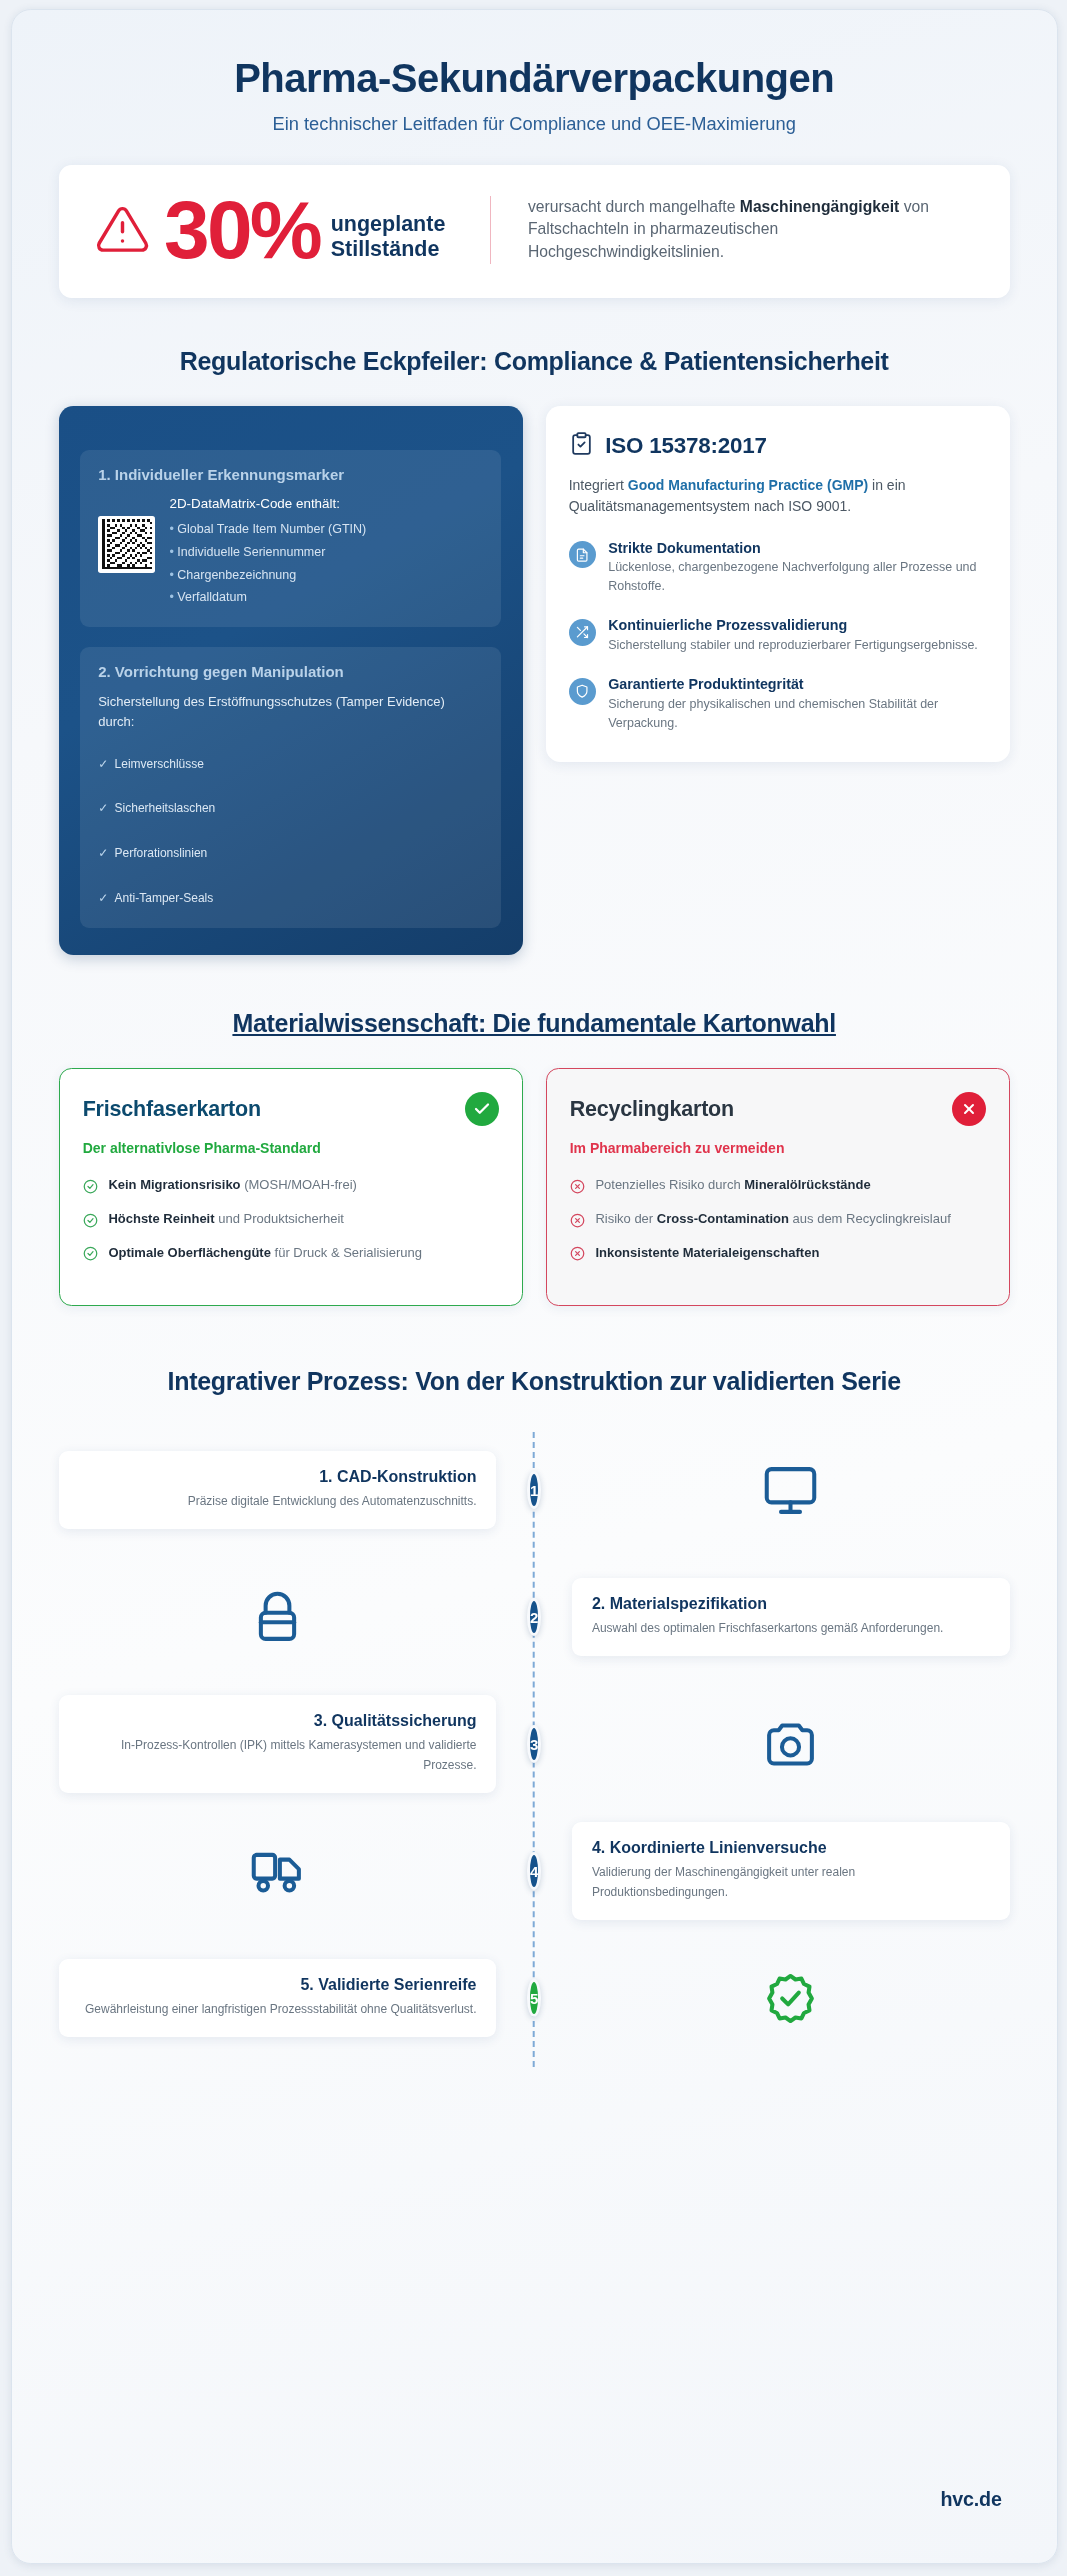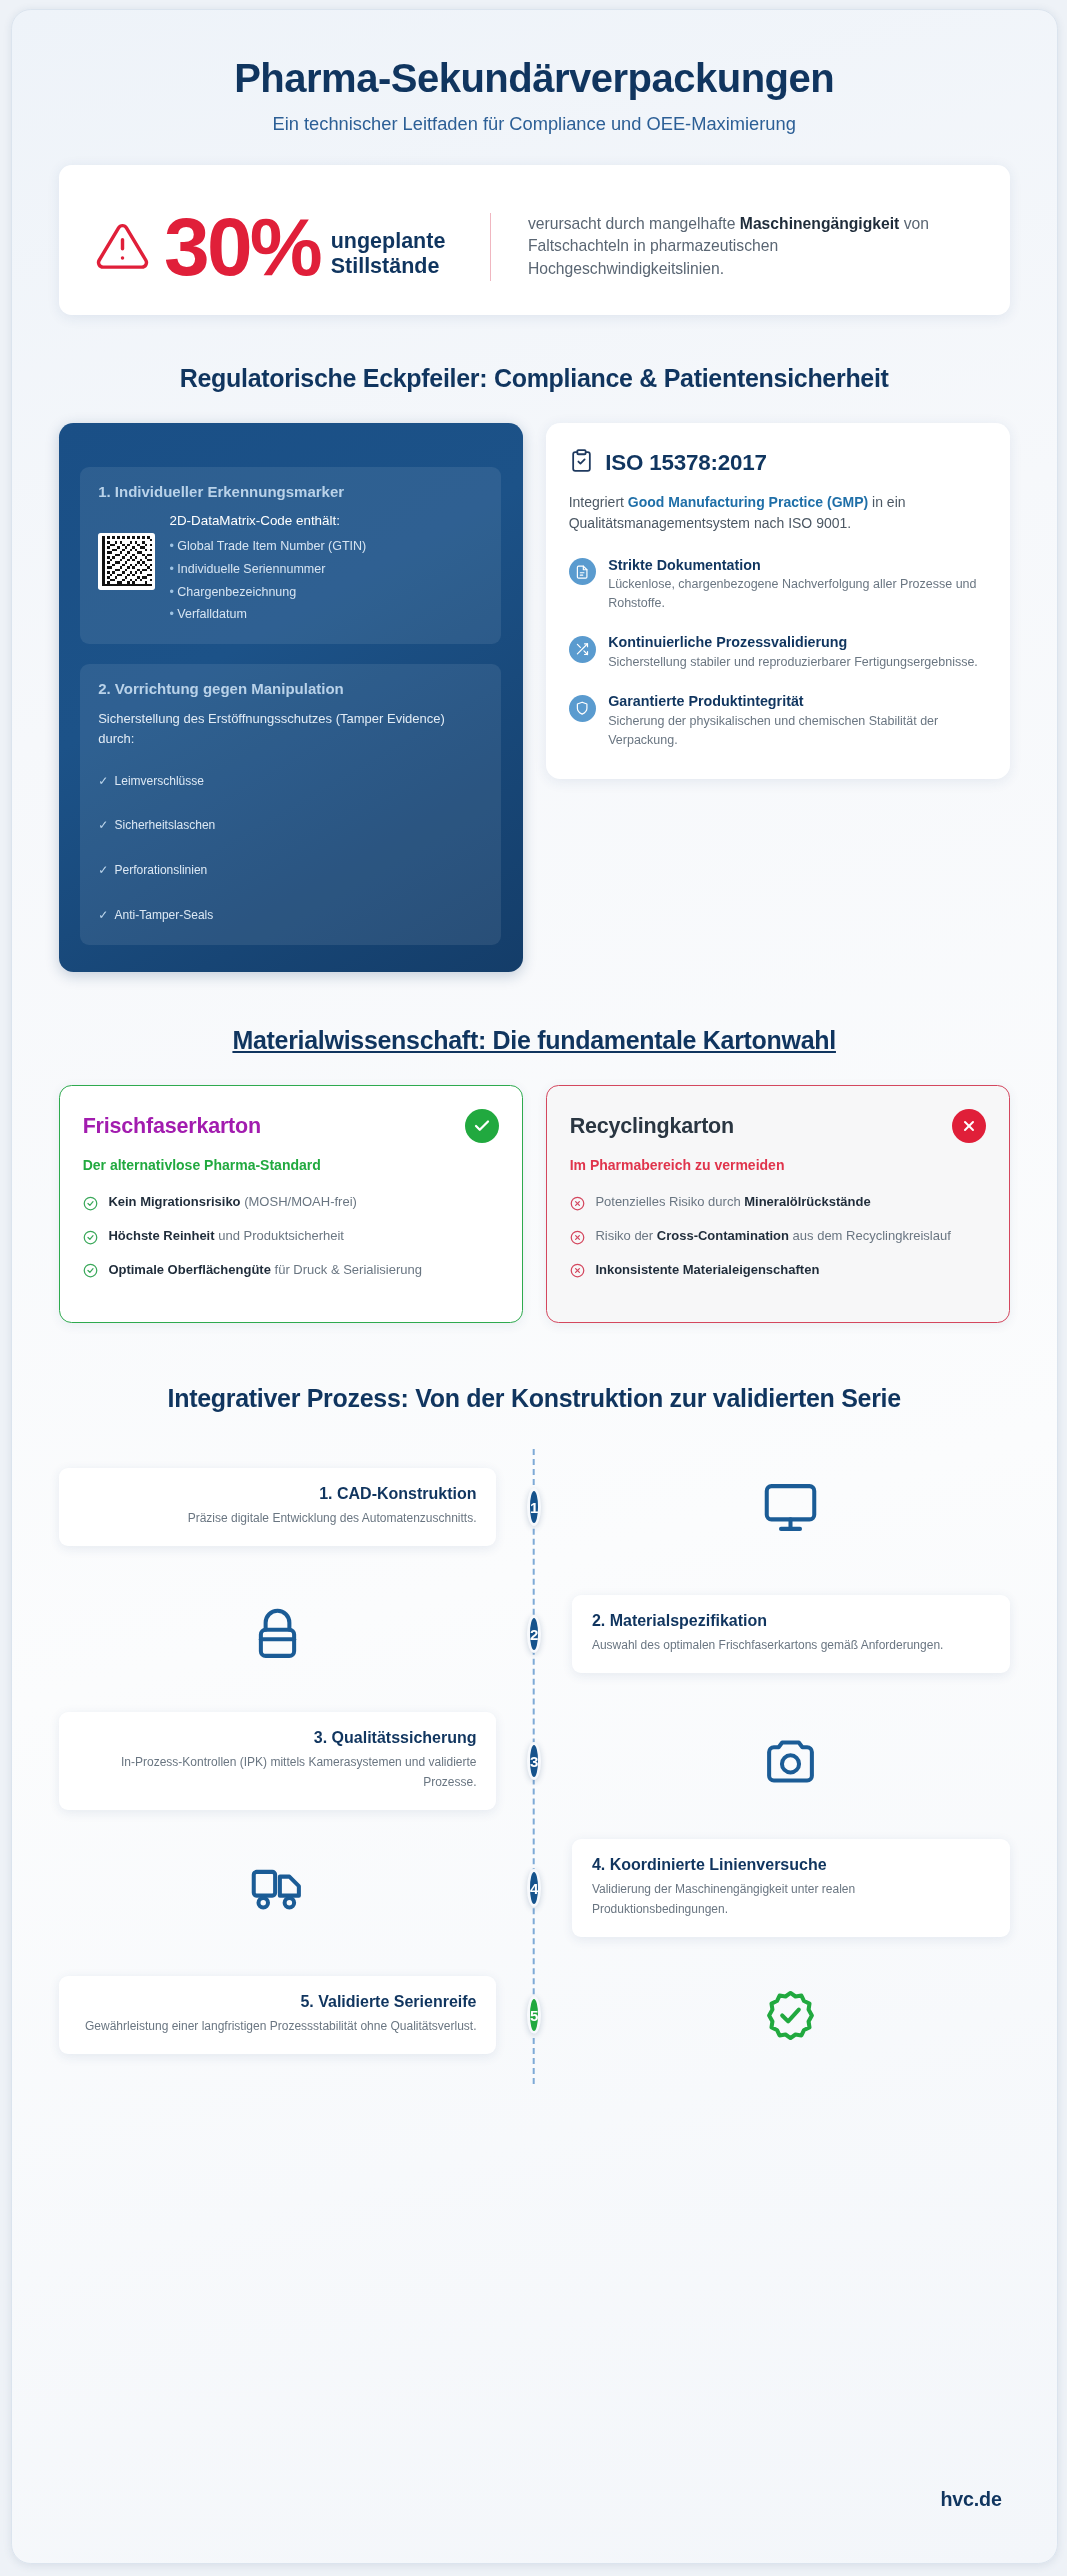--- a/index.html
+++ b/index.html
@@ -45,21 +45,21 @@
     margin-top: 14.3px;
     font-weight: 400;
   }
 
   
   .stat-card {
     margin-top: 30px;
     background: #ffffff;
     border-radius: 12.5px;
     box-shadow: 0 2.7px 12.5px rgba(35,70,120,.09);
-    padding: 44px 36px 30px 36px;
+    padding: 27px 36px 30px 36px;
     display: flex;
     align-items: center;
     gap: 14.3px;
   }
   .warn-icon { flex: 0 0 auto; width: 55px; height: 55px; }
   .stat-main { display: flex; align-items: flex-end; gap: 10.7px; flex: 0 0 auto; }
   .stat-number {
     font-size: 82px;
     font-weight: 700;
     color: #e01f39;
@@ -143,21 +143,21 @@
     background: #5a9bcf; display: flex; align-items: center; justify-content: center; margin-top: 1.8px;
   }
   .iso-item-t { font-size: 14.3px; font-weight: 700; color: #10355f; margin-bottom: 2.7px; }
   .iso-item-d { font-size: 12.5px; color: #6a7682; line-height: 1.5; }
 
   
   .mat-card { border-radius: 12.5px; padding: 23px 23px 27px 23px; box-shadow: 0 2.7px 10.7px rgba(35,70,120,.07); }
   .mat-good { background: #ffffff; border: 1.3px solid #2eaa4e; }
   .mat-bad  { background: #f7f7f8; border: 1.3px solid #d4475e; }
   .mat-head { display: flex; align-items: center; justify-content: space-between; }
-  .mat-title { font-size: 21.5px; font-weight: 700; color: #a21caf; letter-spacing: -0.2px; }
+  .mat-title { font-size: 21.5px; font-weight: 700; color: #0c4a6e; letter-spacing: -0.2px; }
   .mat-title.bad { color: #2a3642; }
   .mat-badge { width: 34px; height: 34px; border-radius: 50%; display: flex; align-items: center; justify-content: center; flex: 0 0 auto; }
   .mat-badge.green { background: #21a93f; }
   .mat-badge.red { background: #e01f39; }
   .mat-sub { font-size: 14px; font-weight: 700; margin-top: 14.3px; }
   .mat-sub.green { color: #21a93f; }
   .mat-sub.red { color: #e0344c; }
   .mat-list { list-style: none; margin-top: 19.7px; }
   .mat-list li { display: flex; gap: 10.7px; align-items: flex-start; margin-bottom: 15px; font-size: 13px; color: #6a7682; line-height: 1.45; }
   .mat-list li b { color: #1f2c3a; font-weight: 700; }

